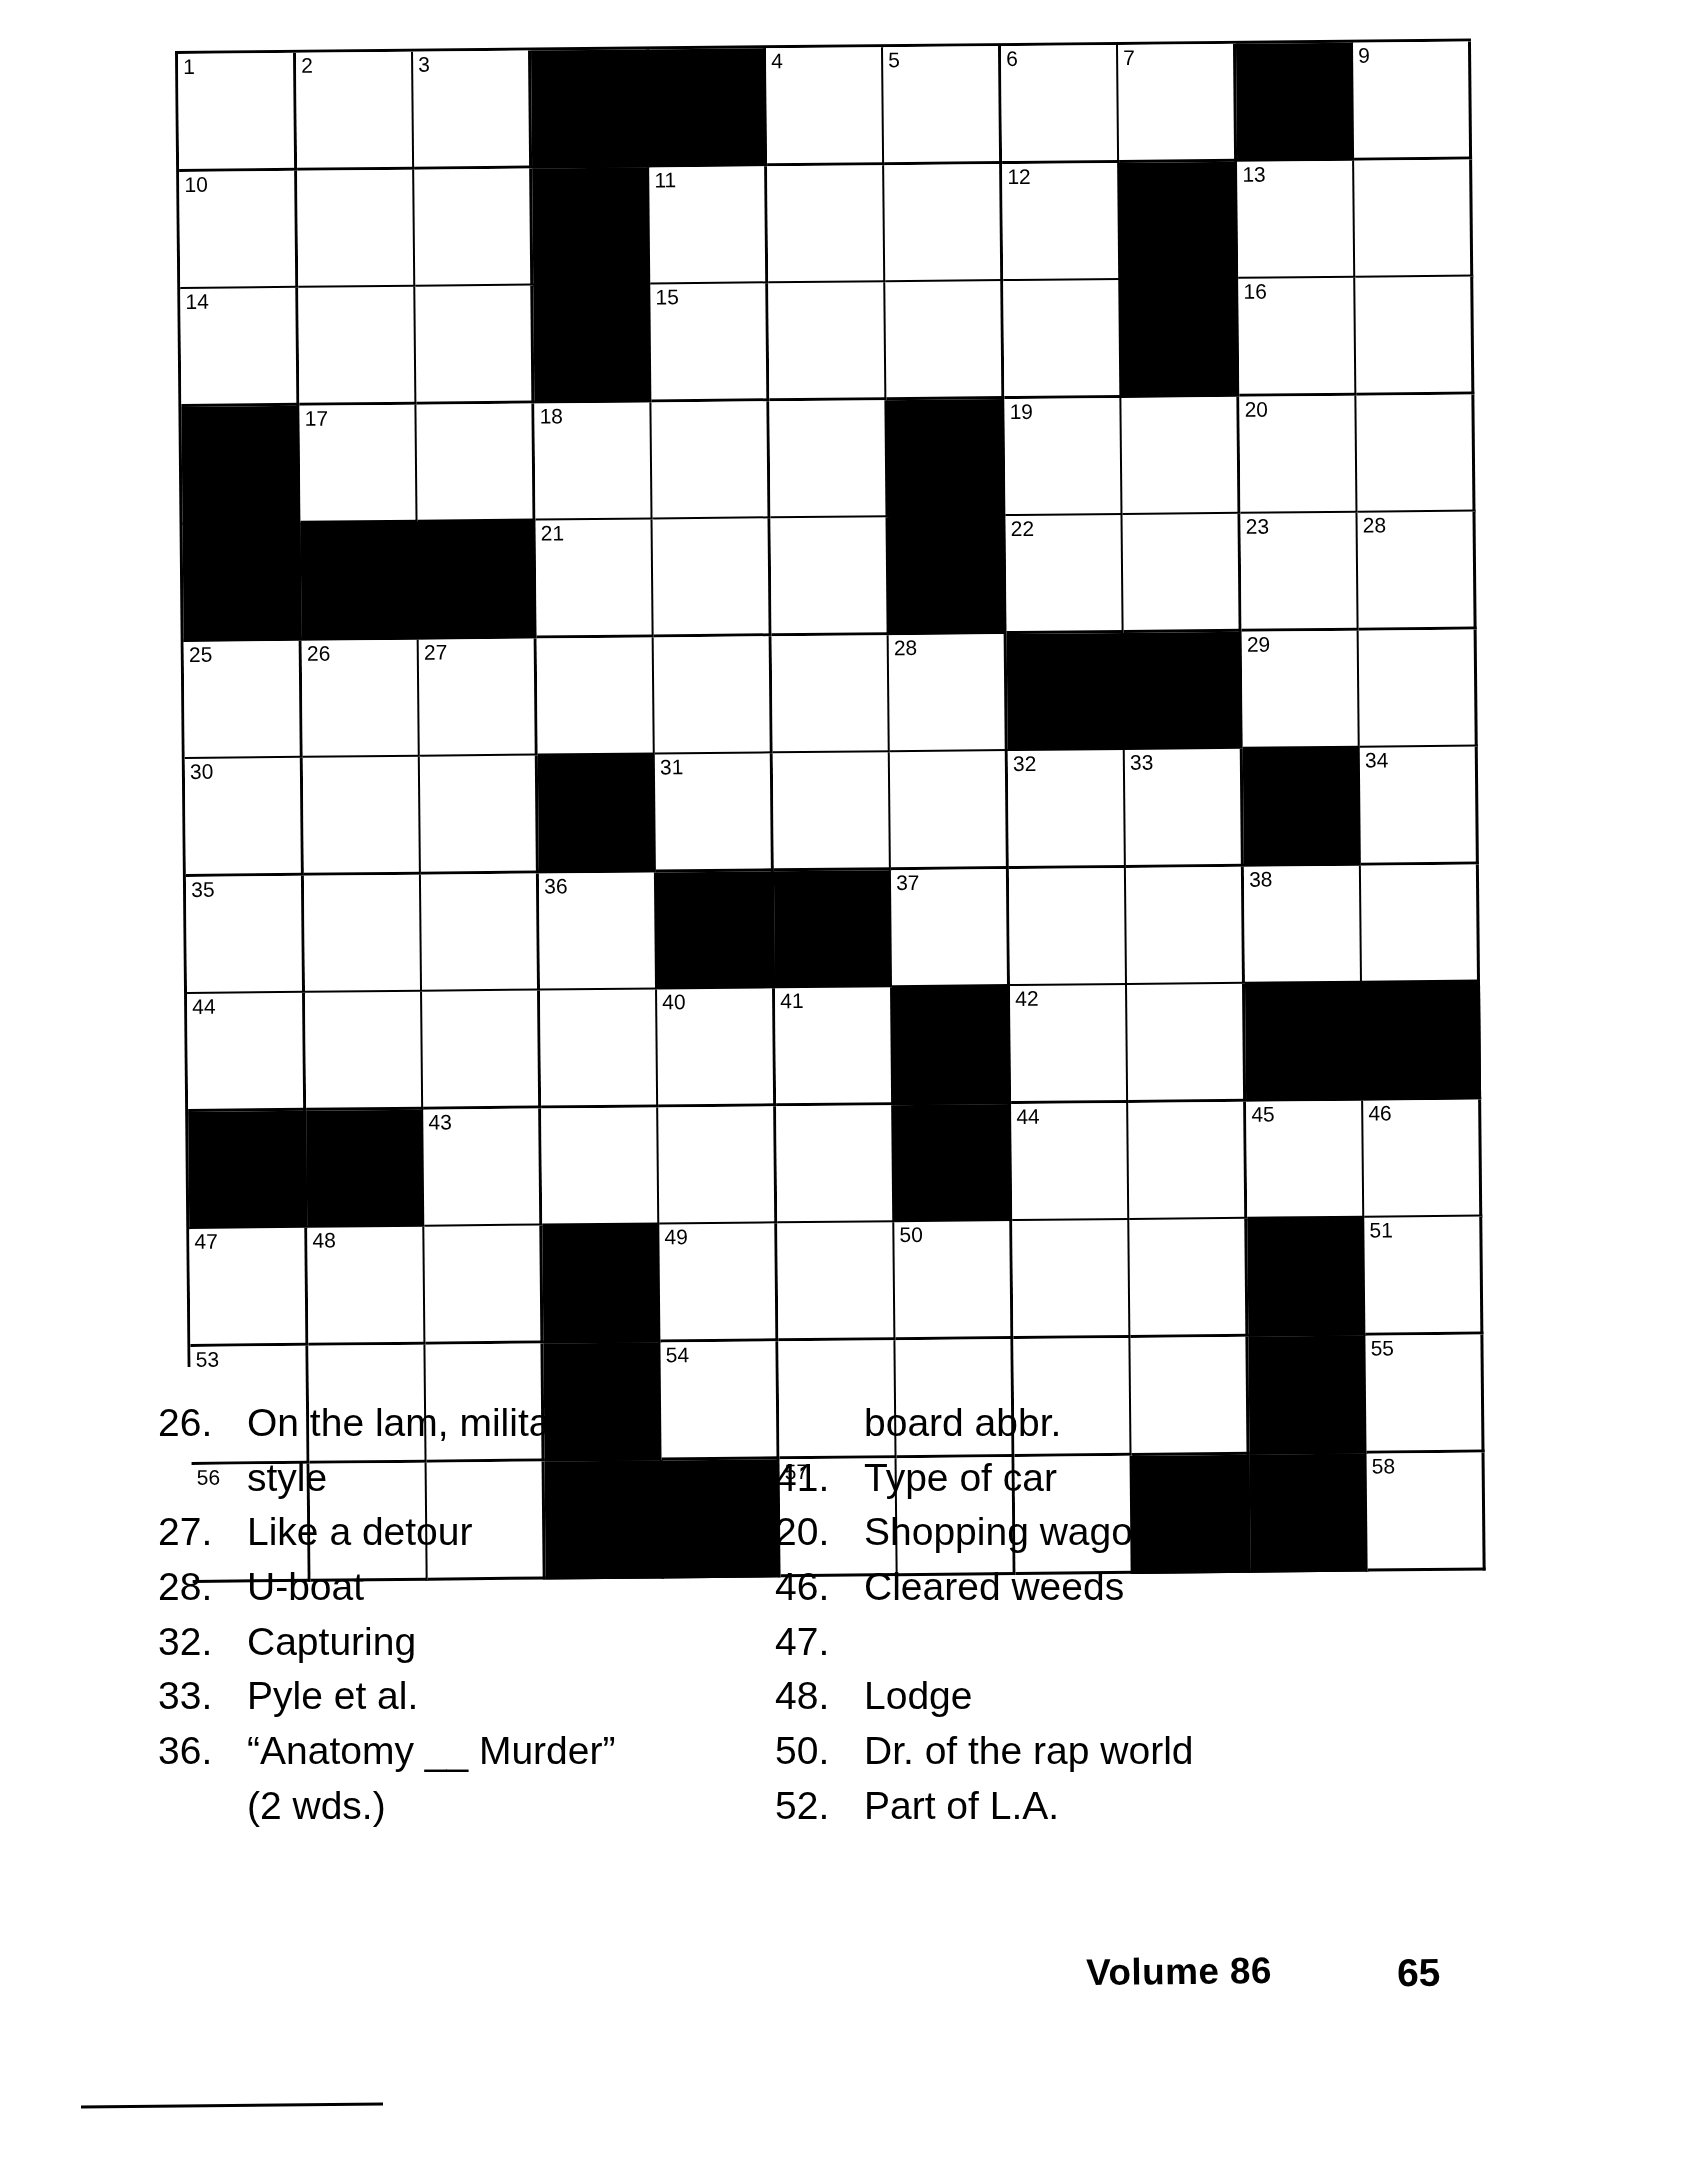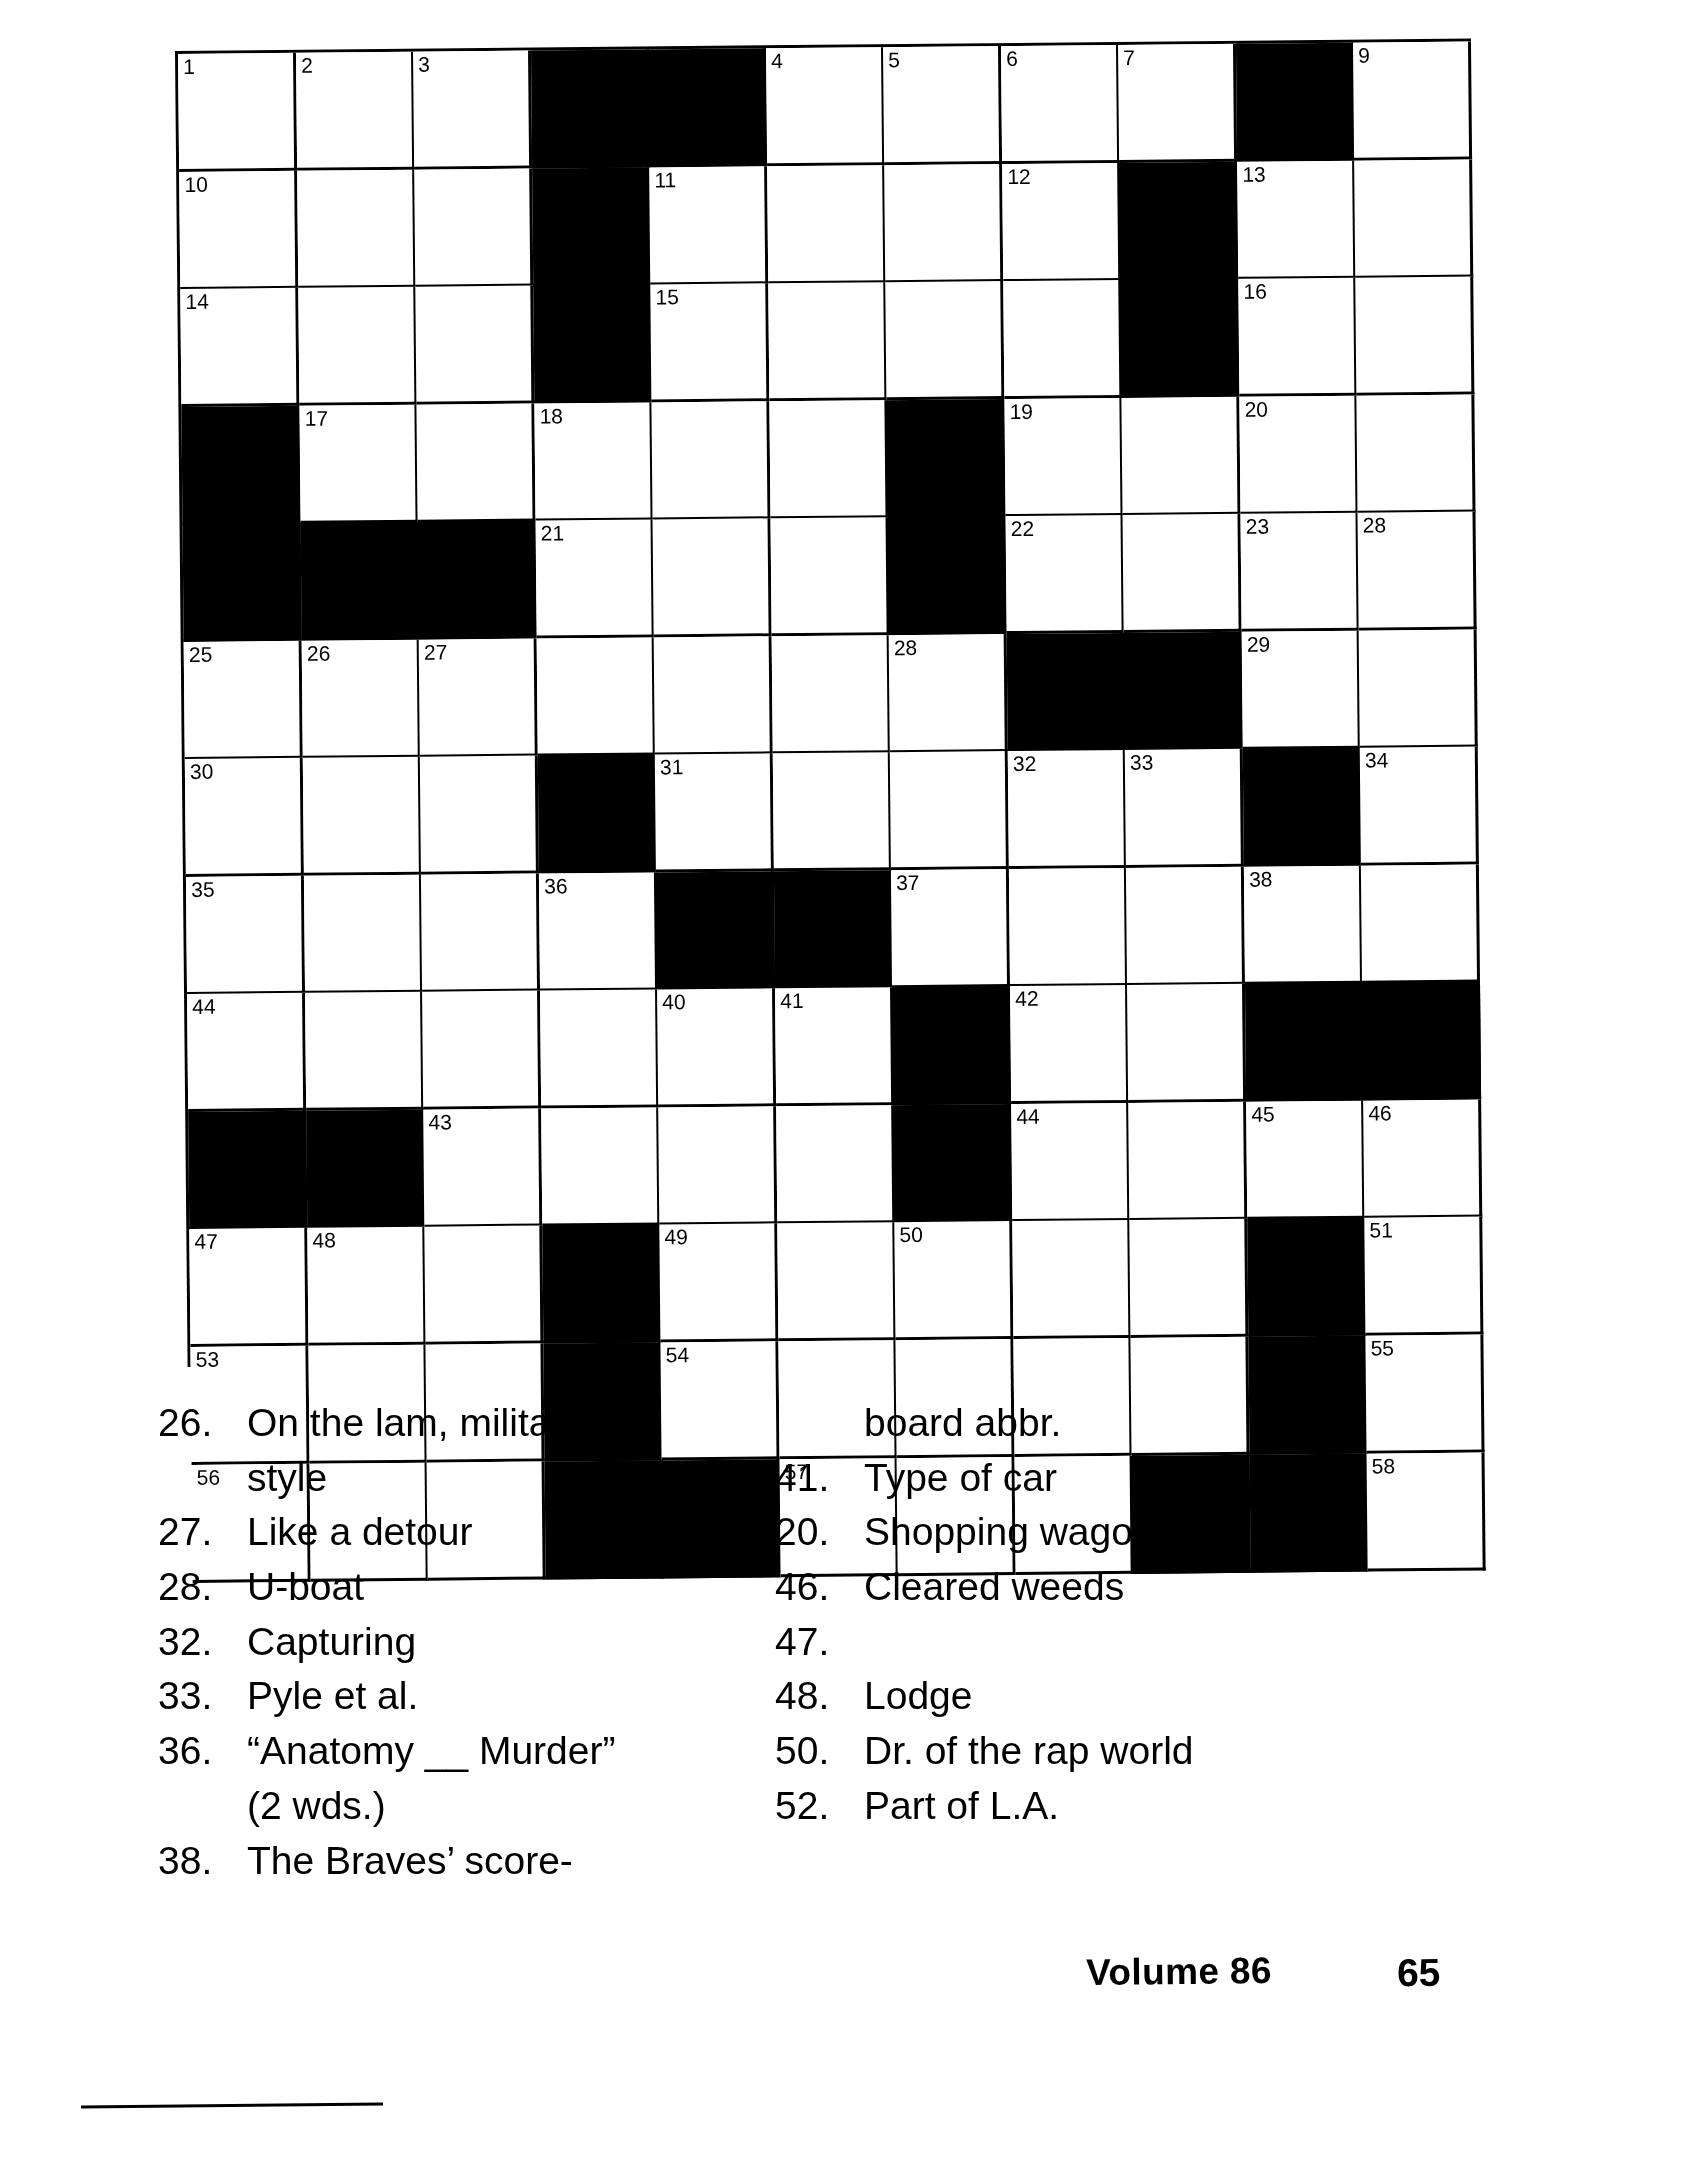--- a/index.html
+++ b/index.html
@@ -414,24 +414,20 @@
         <span class="cnum">33.</span>
         <span class="ctext">Pyle et al.</span>
       </div>
       <div class="clue">
         <span class="cnum">36.</span>
         <span class="ctext">“Anatomy __ Murder”</span>
       </div>
       <div class="clue cont">
         <span class="ctext">(2 wds.)</span>
       </div>
-      <div class="clue">
-        <span class="cnum">38.</span>
-        <span class="ctext">The Braves’ score-</span>
-      </div>
     </div>
   <div class="clue-col" id="col-right">
       <div class="clue cont">
         <span class="ctext">board abbr.</span>
       </div>
       <div class="clue">
         <span class="cnum">41.</span>
         <span class="ctext">Type of car</span>
       </div>
       <div class="clue">

